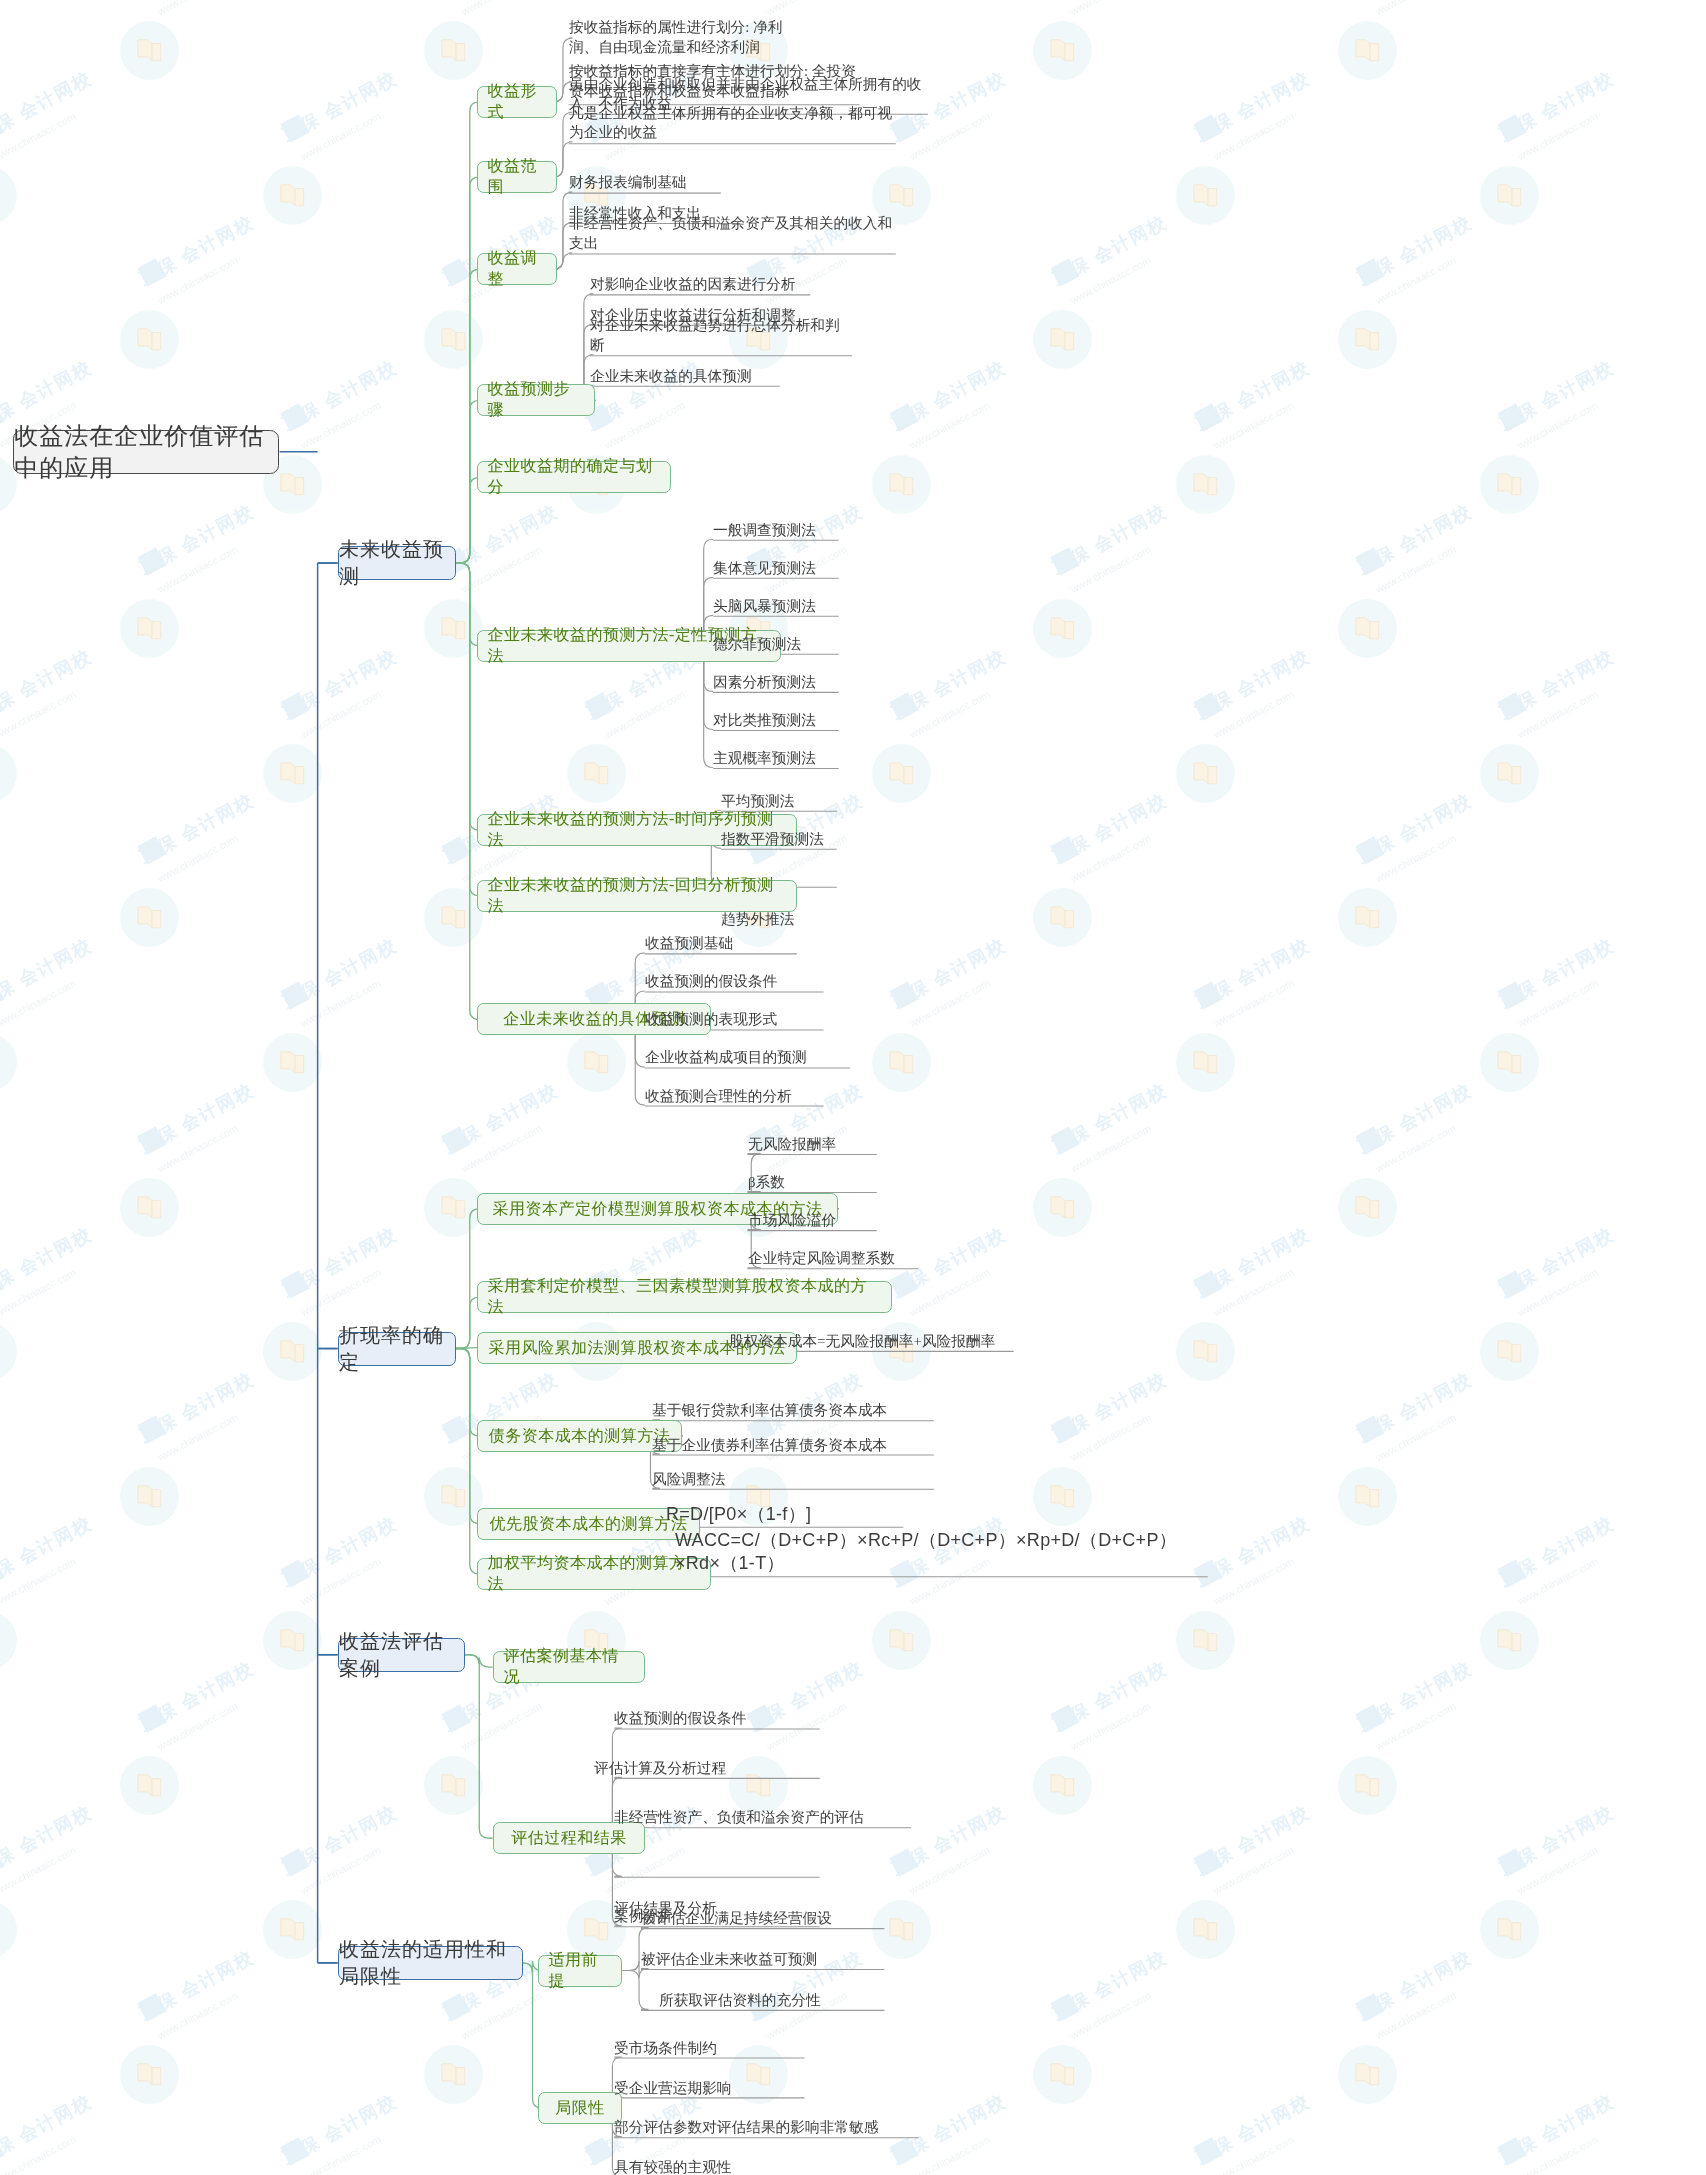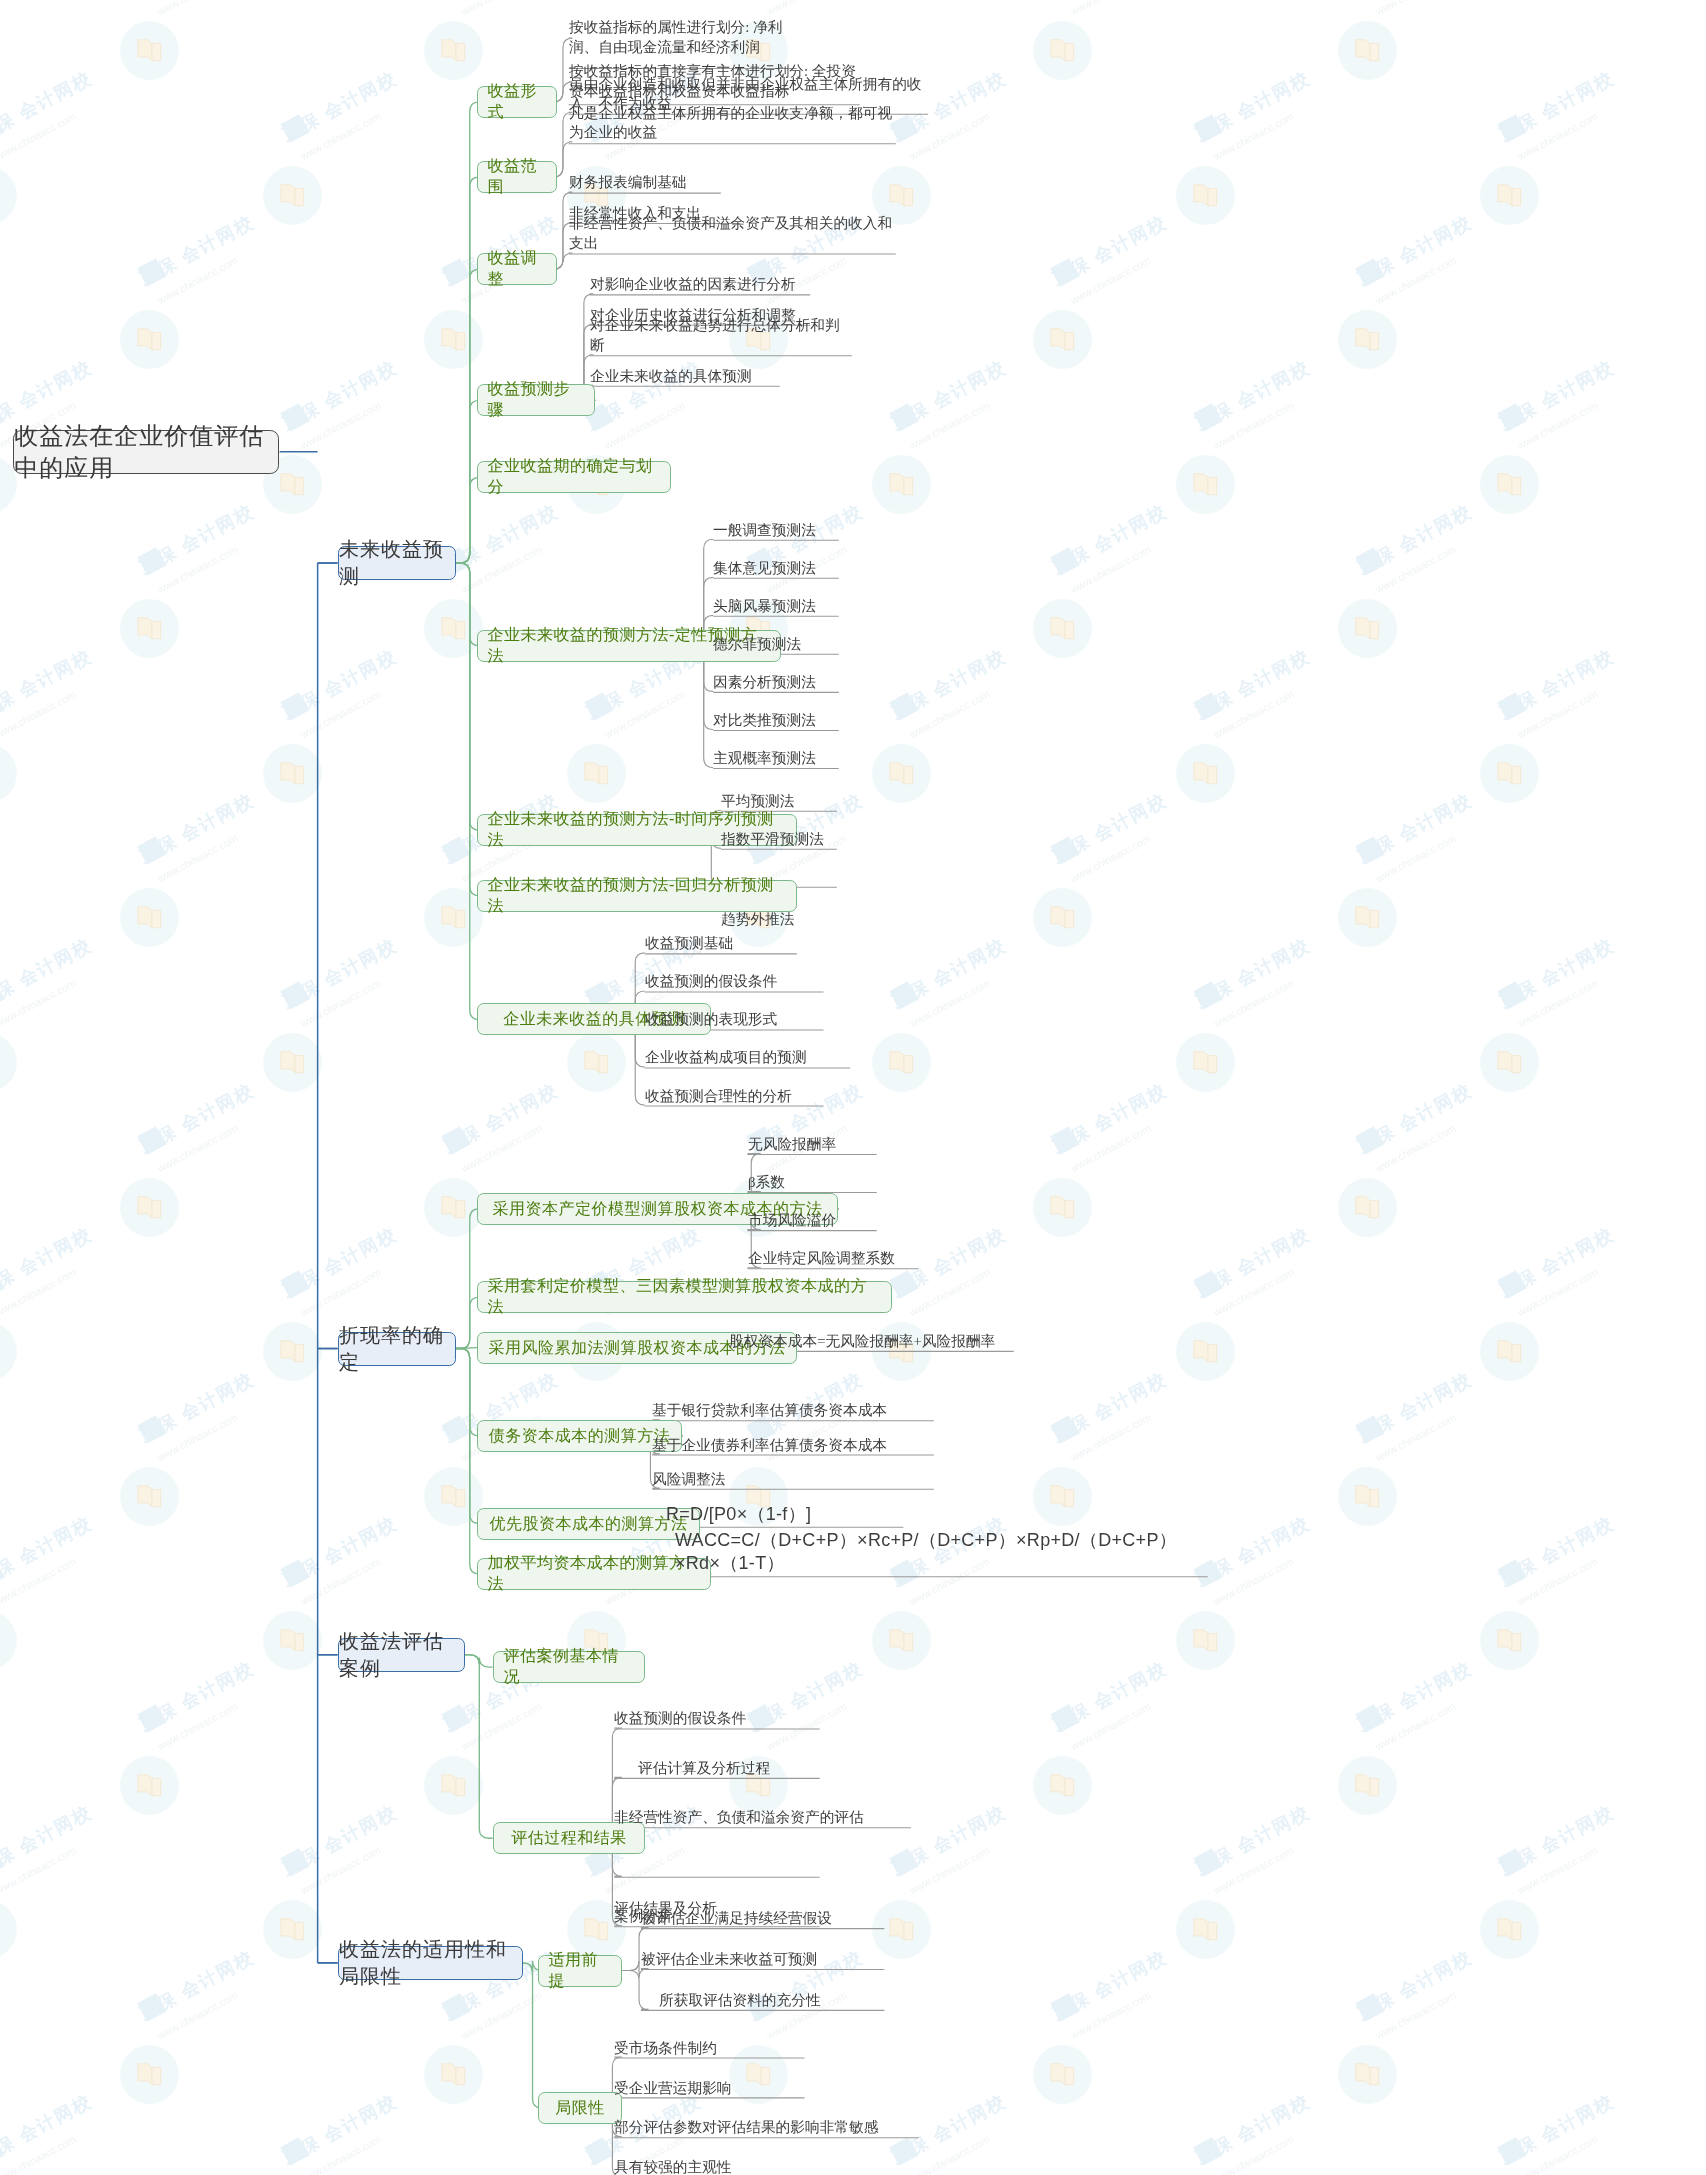--- a/index.html
+++ b/index.html
@@ -1076,21 +1076,21 @@
   <div class="node leaf" style="left:748px;top:1204px;width:129px;height:27px;">市场风险溢价</div>
   <div class="node leaf" style="left:748px;top:1242px;width:171px;height:27px;">企业特定风险调整系数</div>
   <div class="node leaf" style="left:729px;top:1325px;width:285px;height:27px;">股权资本成本=无风险报酬率+风险报酬率</div>
   <div class="node leaf" style="left:652px;top:1394px;width:282px;height:27px;">基于银行贷款利率估算债务资本成本</div>
   <div class="node leaf" style="left:652px;top:1429px;width:282px;height:27px;">基于企业债券利率估算债务资本成本</div>
   <div class="node leaf" style="left:652px;top:1463px;width:282px;height:27px;">风险调整法</div>
   <div class="node leaf fml" style="left:666px;top:1501px;width:238px;height:27px;">R=D/[P0×（1-f）]</div>
   <div class="node leaf fml" style="left:675px;top:1550px;width:533px;height:27px;">WACC=C/（D+C+P）×Rc+P/（D+C+P）×Rp+D/（D+C+P）×Rd×（1-T）</div>
 
   <div class="node leaf" style="left:614px;top:1702px;width:205px;height:27px;">收益预测的假设条件</div>
-  <div class="node leaf" style="left:638px;top:1752px;width:205px;height:27px;text-align:center;">评估计算及分析过程</div>
+  <div class="node leaf" style="left:594px;top:1752px;width:205px;height:27px;text-align:center;">评估计算及分析过程</div>
   <div class="node leaf" style="left:614px;top:1801px;width:297px;height:27px;">非经营性资产、负债和溢余资产的评估</div>
   <div class="node leaf" style="left:614px;top:1892px;width:205px;height:27px;">评估结果及分析</div>
   <div class="node leaf" style="left:614px;top:1900px;width:205px;height:27px;">案例分析</div>
 
   <div class="node leaf" style="left:641px;top:1902px;width:243px;height:27px;">被评估企业满足持续经营假设</div>
   <div class="node leaf" style="left:641px;top:1943px;width:243px;height:27px;">被评估企业未来收益可预测</div>
   <div class="node leaf" style="left:615px;top:1984px;width:243px;height:27px;margin-left:44px;">所获取评估资料的充分性</div>
   <div class="node leaf" style="left:614px;top:2032px;width:190px;height:27px;">受市场条件制约</div>
   <div class="node leaf" style="left:614px;top:2072px;width:190px;height:27px;">受企业营运期影响</div>
   <div class="node leaf" style="left:614px;top:2111px;width:304px;height:27px;">部分评估参数对评估结果的影响非常敏感</div>

